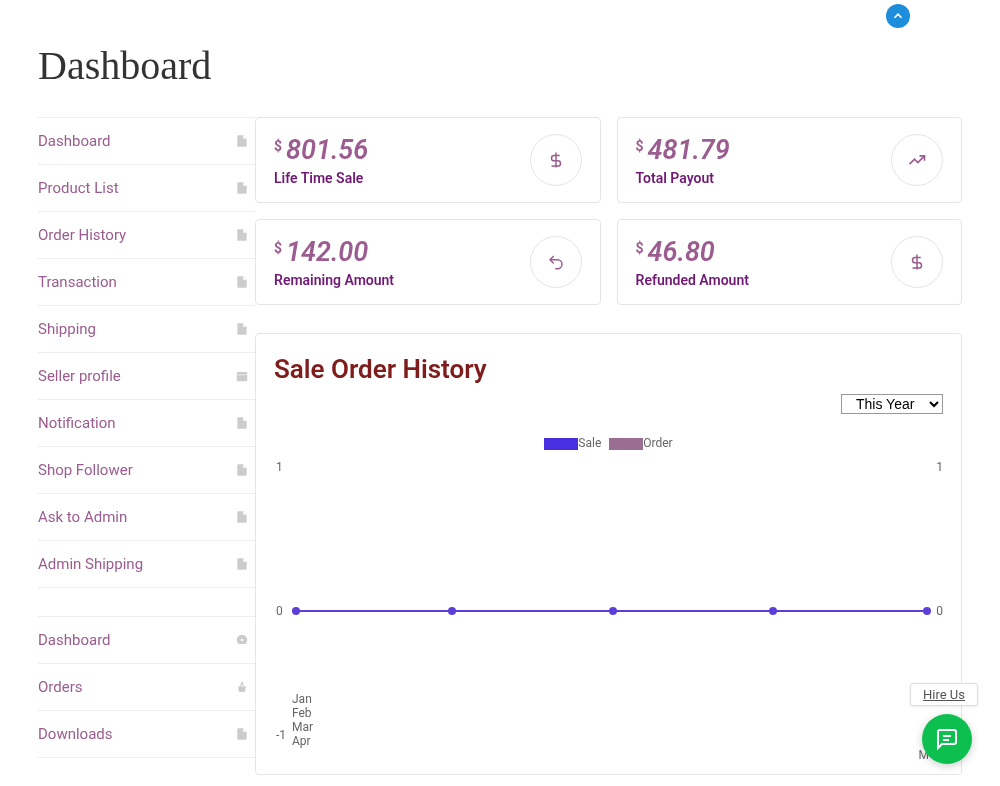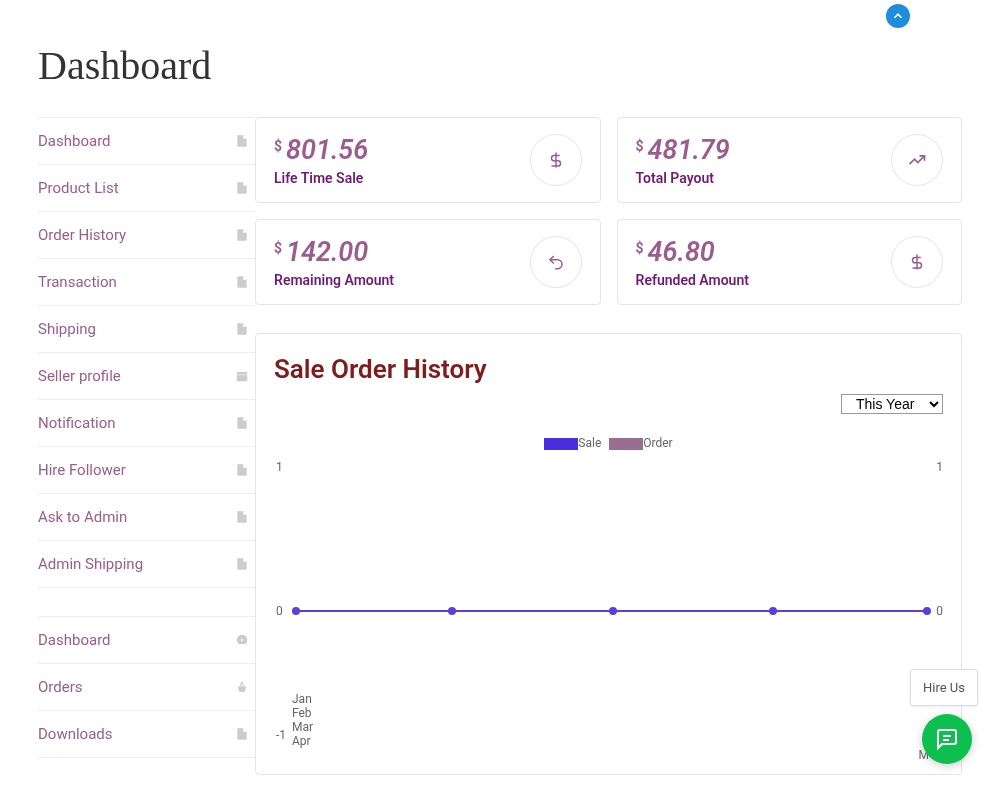--- a/index.html
+++ b/index.html
@@ -38,21 +38,21 @@
     .chart-area { position: relative; height: 300px; }
     .ylabel-left { position: absolute; left: 2px; font-size: 12px; color: #666; }
     .ylabel-right { position: absolute; right: 0; font-size: 12px; color: #666; }
     .yl-top { top: 4px; } .yl-mid { top: 148px; } .yl-bot { bottom: 14px; }
     .data-line { position: absolute; left: 18px; right: 14px; top: 154px; height: 2px; background: #5B3FD6; }
     .dot { position: absolute; top: 151px; width: 8px; height: 8px; background: #5B3FD6; border-radius: 50%; }
     .xaxis { position: absolute; left: 18px; right: 14px; bottom: -6px; display: flex; justify-content: space-between; font-size: 12px; color: #666; flex-direction: column; }
     .xtick { flex: 1; text-align: left; }
     .xtick:last-child { text-align: right; }
     
-    .hire-us { position: absolute; right: 22px; bottom: 80px; background: #fff; border: 1px solid #ddd; border-radius: 3px; padding: 10px 12px; font-size: 13px; color: #555; cursor: pointer; box-shadow: 0 1px 3px rgba(0,0,0,0.08); }
+    .hire-us { position: absolute; right: 22px; bottom: 80px; background: #fff; border: 1px solid #ddd; border-radius: 3px; padding: 3px 12px; font-size: 13px; color: #555; cursor: pointer; box-shadow: 0 1px 3px rgba(0,0,0,0.08); text-decoration: underline; }
     .chat-fab { position: absolute; right: 28px; bottom: 22px; width: 50px; height: 50px; background: #0DBF4F; border-radius: 50%; display: flex; align-items: center; justify-content: center; color: #fff; cursor: pointer; box-shadow: 0 2px 8px rgba(0,0,0,0.2); }
   </style>
 </head>
 <body>
 
 <div class="scroll-top">
   <svg width="14" height="14" viewBox="0 0 24 24" fill="none" stroke="currentColor" stroke-width="3">
       <polyline points="18 15 12 9 6 15"></polyline>
     </svg>
 </div>
@@ -119,21 +119,21 @@
       <li class="side-item">
           <span>Notification</span>
           <span class="side-icon">
             <svg width="14" height="14" viewBox="0 0 24 24" fill="currentColor">
               <path d="M14 2H6a2 2 0 0 0-2 2v16a2 2 0 0 0 2 2h12a2 2 0 0 0 2-2V8z"></path>
               <polyline fill="#fff" points="14 2 14 8 20 8"></polyline>
             </svg>
           </span>
         </li>
       <li class="side-item">
-          <span>Hire Follower</span>
+          <span>Shop Follower</span>
           <span class="side-icon">
             <svg width="14" height="14" viewBox="0 0 24 24" fill="currentColor">
               <path d="M14 2H6a2 2 0 0 0-2 2v16a2 2 0 0 0 2 2h12a2 2 0 0 0 2-2V8z"></path>
               <polyline fill="#fff" points="14 2 14 8 20 8"></polyline>
             </svg>
           </span>
         </li>
       <li class="side-item">
           <span>Ask to Admin</span>
           <span class="side-icon">

